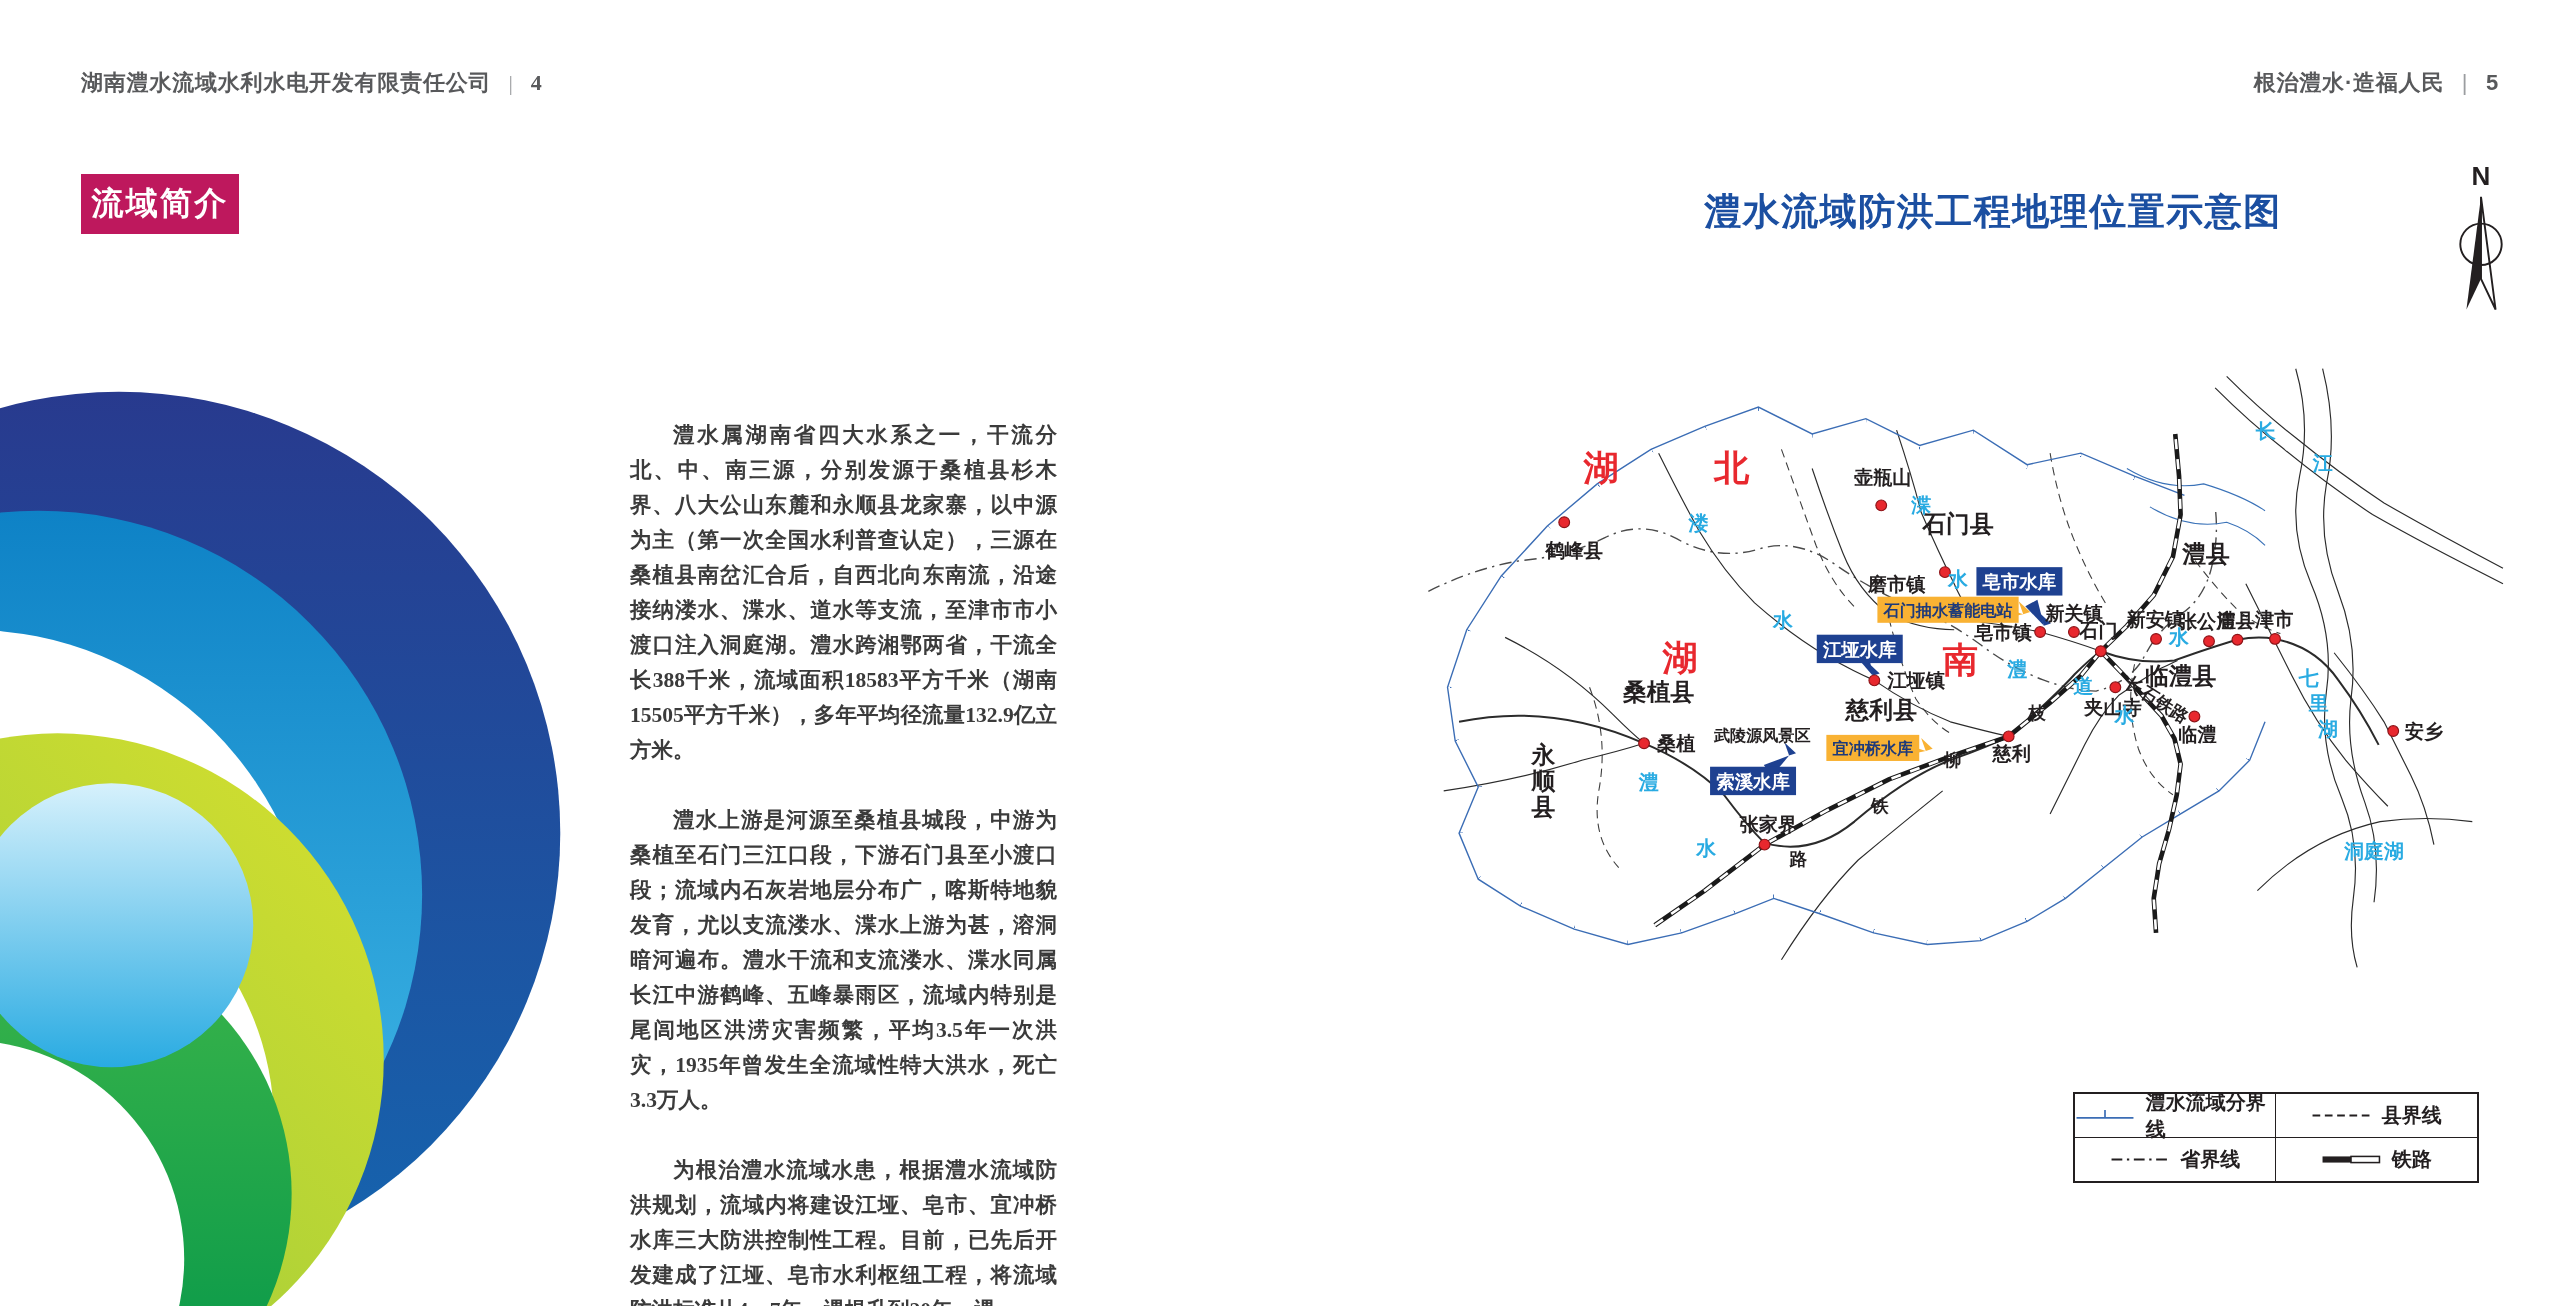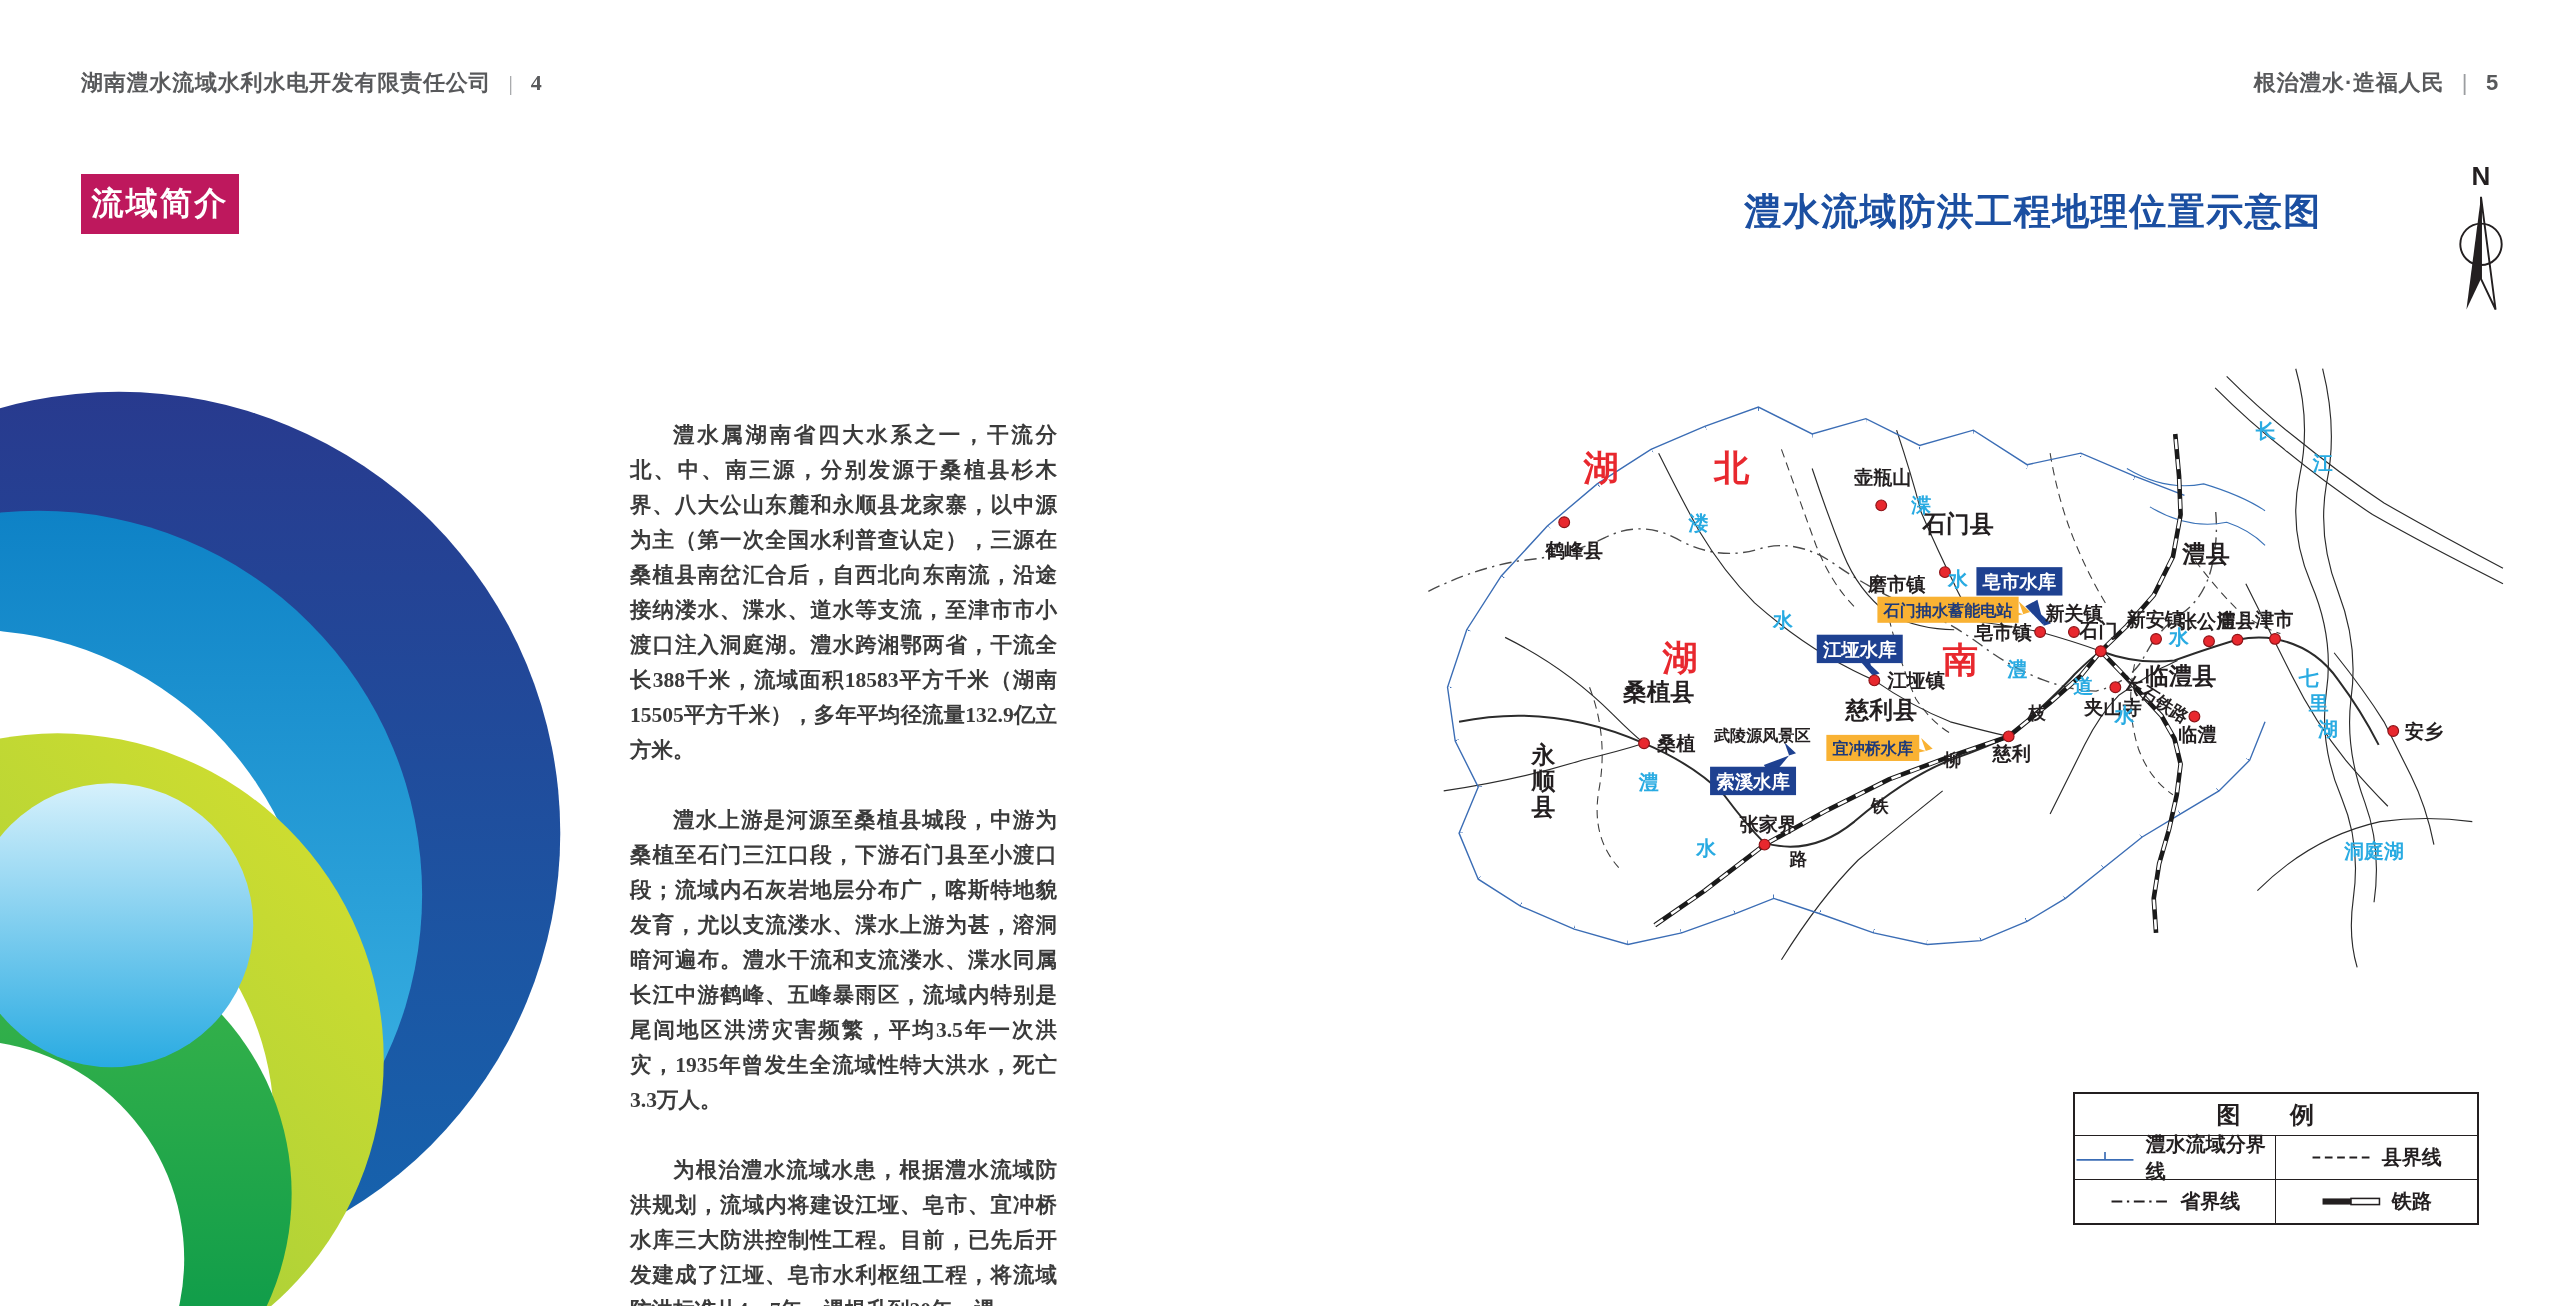--- a/index.html
+++ b/index.html
@@ -14,21 +14,21 @@
   .section-box{position:absolute;left:81px;top:174px;width:158px;height:60px;background:#be185d;
                color:#ffffff;font-size:32px;font-weight:bold;display:flex;align-items:center;justify-content:center;
                letter-spacing:2.3px;}
   .body-copy{position:absolute;left:630px;top:418px;width:427px;color:#3b3b3b;
              font-family:"Liberation Serif",serif;font-weight:bold;font-size:21.5px;line-height:35px;
              text-align:justify;}
   .body-copy p{margin:0 0 35px 0;text-indent:2em;}
   #logo-svg{position:absolute;left:0;top:384px;width:614px;height:922px;}
   
   .map-title{position:absolute;left:1701px;top:187px;width:584px;text-align:center;
-             font-size:37px;font-weight:bold;color:#1b4fa1;letter-spacing:1.5px;margin-left:40px;}
+             font-size:37px;font-weight:bold;color:#1b4fa1;letter-spacing:1.5px;}
   #compass{position:absolute;left:2454px;top:160px;width:54px;height:161px;}
   #map-svg{position:absolute;left:1413px;top:361px;width:1090px;height:737px;overflow:visible;}
   
   .t-prov{font-family:"Liberation Sans",sans-serif;font-weight:bold;font-size:46px;}
   .t-county{font-family:"Liberation Sans",sans-serif;font-weight:bold;font-size:31px;}
   .t-city{font-family:"Liberation Sans",sans-serif;font-weight:bold;font-size:25px;}
   .t-river{font-family:"Liberation Sans",sans-serif;font-weight:bold;font-size:26px;}
   .t-rail{font-family:"Liberation Sans",sans-serif;font-weight:bold;font-size:23px;}
   .t-poi{font-family:"Liberation Sans",sans-serif;font-weight:bold;font-size:21px;}
   .t-resv{font-family:"Liberation Sans",sans-serif;font-weight:bold;}
@@ -228,21 +228,20 @@
     <text x="1252" y="648" class="t-river" fill="#29abe2" text-anchor="middle">洞庭湖</text>
     <text x="965" y="448" class="t-rail" fill="#231f20" text-anchor="middle" transform="rotate(32 965 448)">长石铁路</text>
     <text x="813" y="466" class="t-rail" fill="#231f20" text-anchor="middle">枝</text>
     <text x="703" y="527" class="t-rail" fill="#231f20" text-anchor="middle">柳</text>
     <text x="608" y="588" class="t-rail" fill="#231f20" text-anchor="middle">铁</text>
     <text x="502" y="657" class="t-rail" fill="#231f20" text-anchor="middle">路</text>
     <text x="455" y="495" class="t-poi" fill="#231f20" text-anchor="middle">武陵源风景区</text>
   </svg>
 
 <div id="legend">
-  <div class="lg-title">图  例</div>
   <div class="lg-grid" id="legend-grid">
   <div class="lg-cell">
     <svg class="lg-sym" viewBox="0 0 78 22">
           <line x1="2" y1="14" x2="76" y2="14" stroke="#3b6db5" stroke-width="2.2"></line>
           <line x1="39" y1="4" x2="39" y2="14" stroke="#3b6db5" stroke-width="2.2"></line>
         </svg>
     <span class="lg-label">澧水流域分界线</span>
   </div>
 
   <div class="lg-cell">

